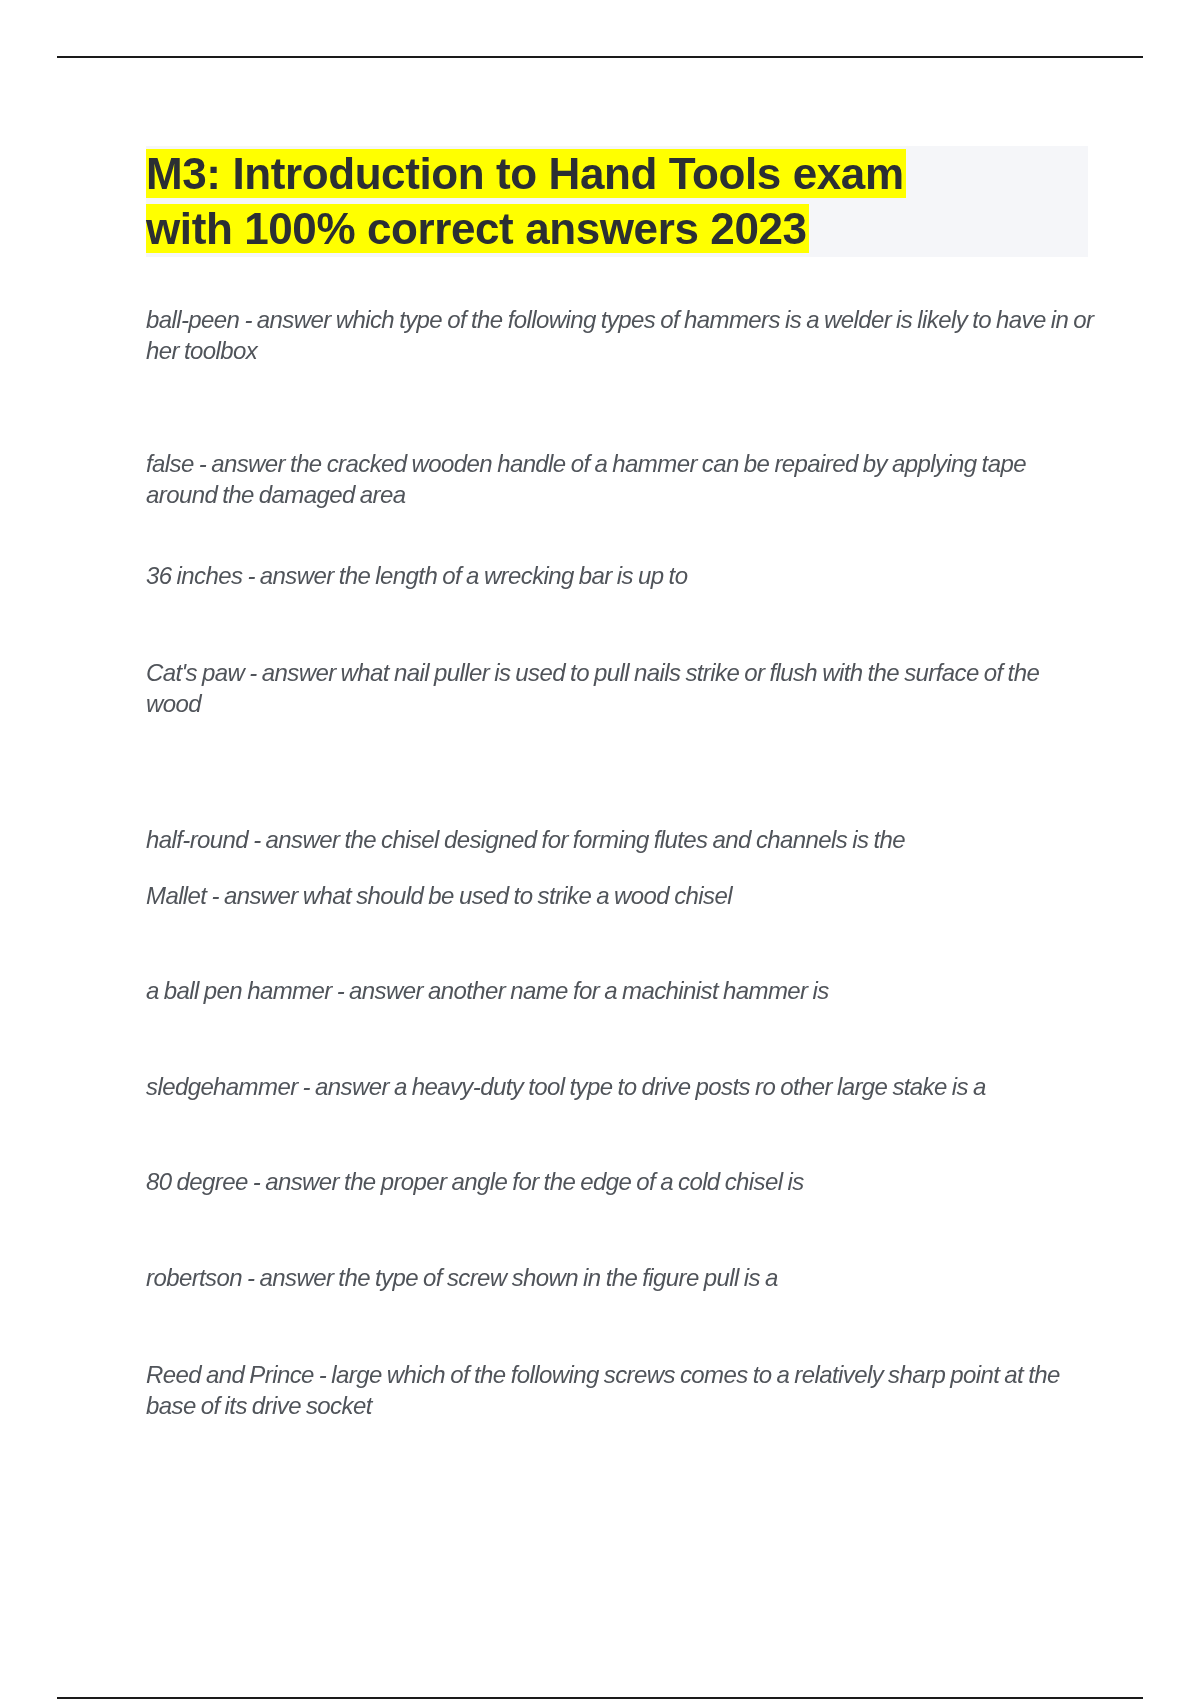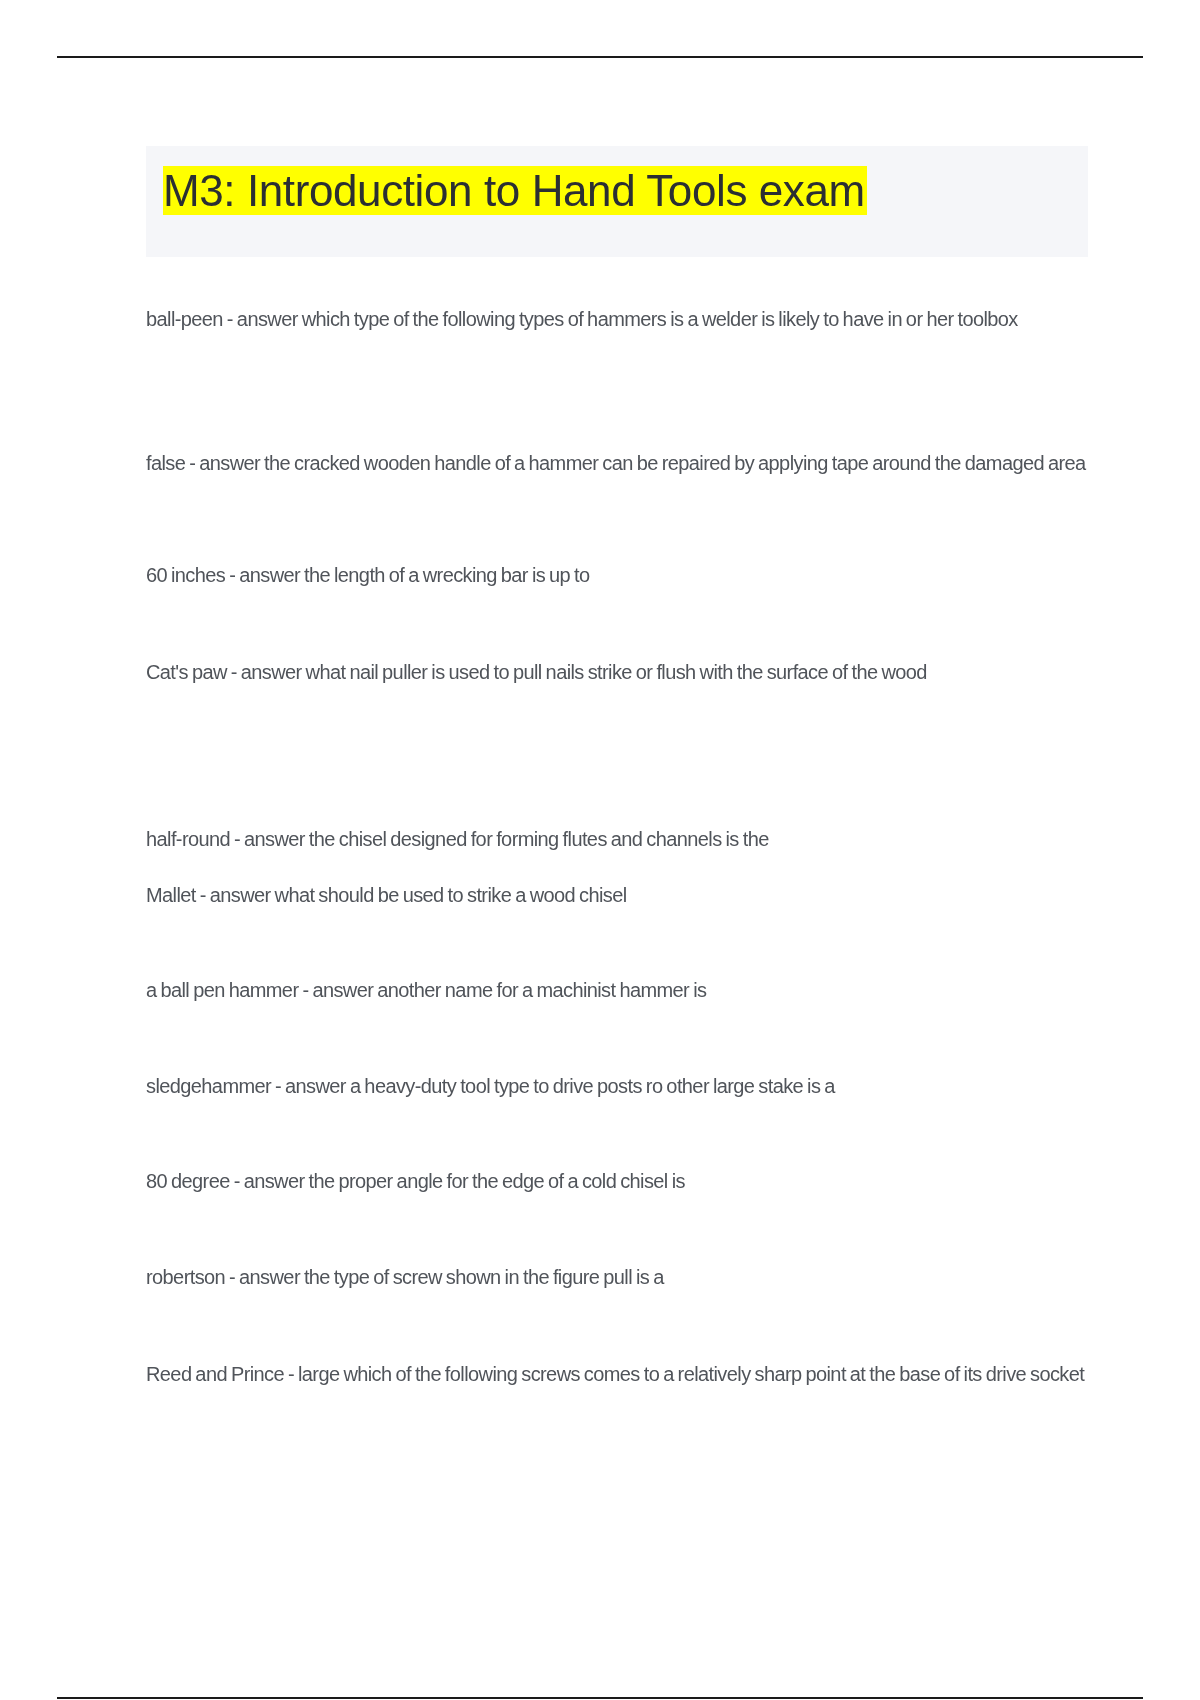--- a/index.html
+++ b/index.html
@@ -30,23 +30,23 @@
       top: 146px;
       width: 942px;
       height: 111px;
       background: #f5f6f9;
     }
     .title {
       position: absolute;
       left: 146px;
       top: 146px;
       width: 942px;
-      margin: 17px;
+      margin: 0;
       font-family: "Liberation Sans", sans-serif;
-      font-weight: normal;
+      font-weight: bold;
       font-size: 44px;
       line-height: 55px;
       color: #2b2f33;
       letter-spacing: -0.4px;
     }
     .title .hl {
       background: #ffff00;
       box-decoration-break: clone;
       -webkit-box-decoration-break: clone;
       padding: 0 2px 0 0;
@@ -59,41 +59,43 @@
       width: 950px;
       margin: 0;
       padding: 0;
       list-style: none;
     }
     .qa-item {
       position: absolute;
       left: 0;
       width: 950px;
       font-family: "Liberation Sans", sans-serif;
-      font-size: 20px;
+      font-size: 24px;
       line-height: 31px;
       color: #50545a;
       letter-spacing: -0.6px;
       word-spacing: -1px;
+      font-style: italic;
     }
   </style>
 </head>
 <body>
 
 <div class="rule top"></div>
 
 <div class="title-box"></div>
 <h1 class="title">
   <span class="hl">M3: Introduction to Hand Tools exam</span><br>
+  <span class="hl">with 100% correct answers 2023</span>
 </h1>
 
 <ul class="qa-list">
   <li class="qa-item" style="top:304px">ball-peen - answer which type of the following types of hammers is a welder is likely to have in or her toolbox</li>
   <li class="qa-item" style="top:448px">false - answer the cracked wooden handle of a hammer can be repaired by applying tape around the damaged area</li>
-  <li class="qa-item" style="top:560px">60 inches - answer the length of a wrecking bar is up to</li>
+  <li class="qa-item" style="top:560px">36 inches - answer the length of a wrecking bar is up to</li>
   <li class="qa-item" style="top:657px">Cat's paw - answer what nail puller is used to pull nails strike or flush with the surface of the wood</li>
   <li class="qa-item" style="top:824px">half-round - answer the chisel designed for forming flutes and channels is the</li>
   <li class="qa-item" style="top:880px">Mallet - answer what should be used to strike a wood chisel</li>
   <li class="qa-item" style="top:975px">a ball pen hammer - answer another name for a machinist hammer is</li>
   <li class="qa-item" style="top:1071px">sledgehammer - answer a heavy-duty tool type to drive posts ro other large stake is a</li>
   <li class="qa-item" style="top:1166px">80 degree - answer the proper angle for the edge of a cold chisel is</li>
   <li class="qa-item" style="top:1262px">robertson - answer the type of screw shown in the figure pull is a</li>
   <li class="qa-item" style="top:1359px">Reed and Prince - large which of the following screws comes to a relatively sharp point at the base of its drive socket</li>
 </ul>
 

